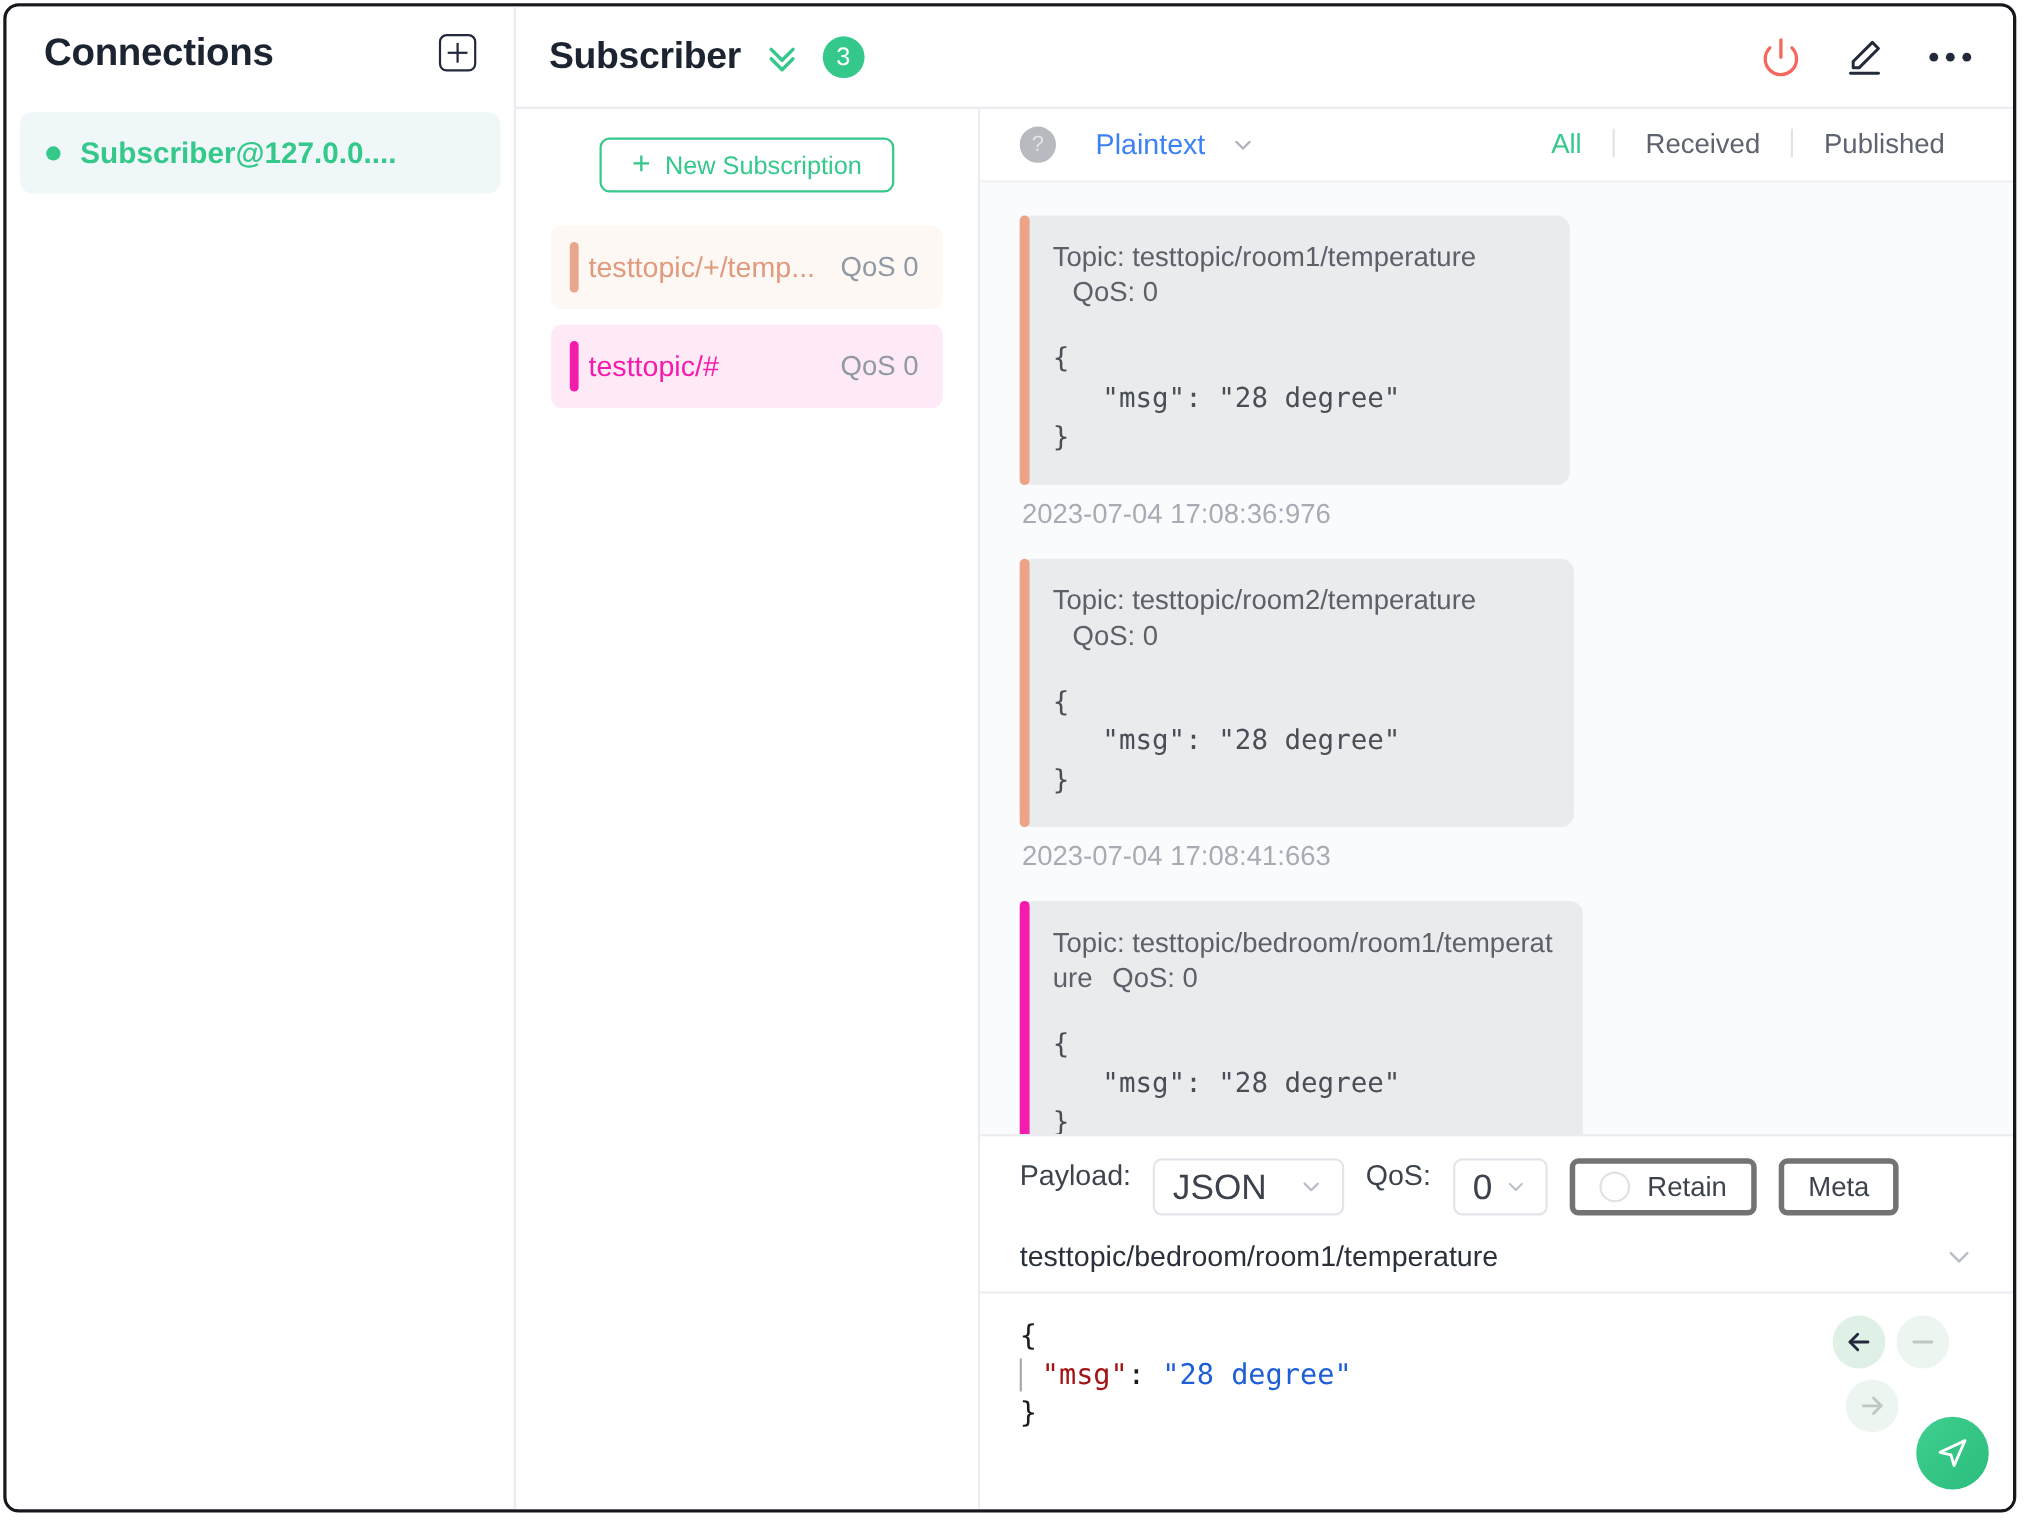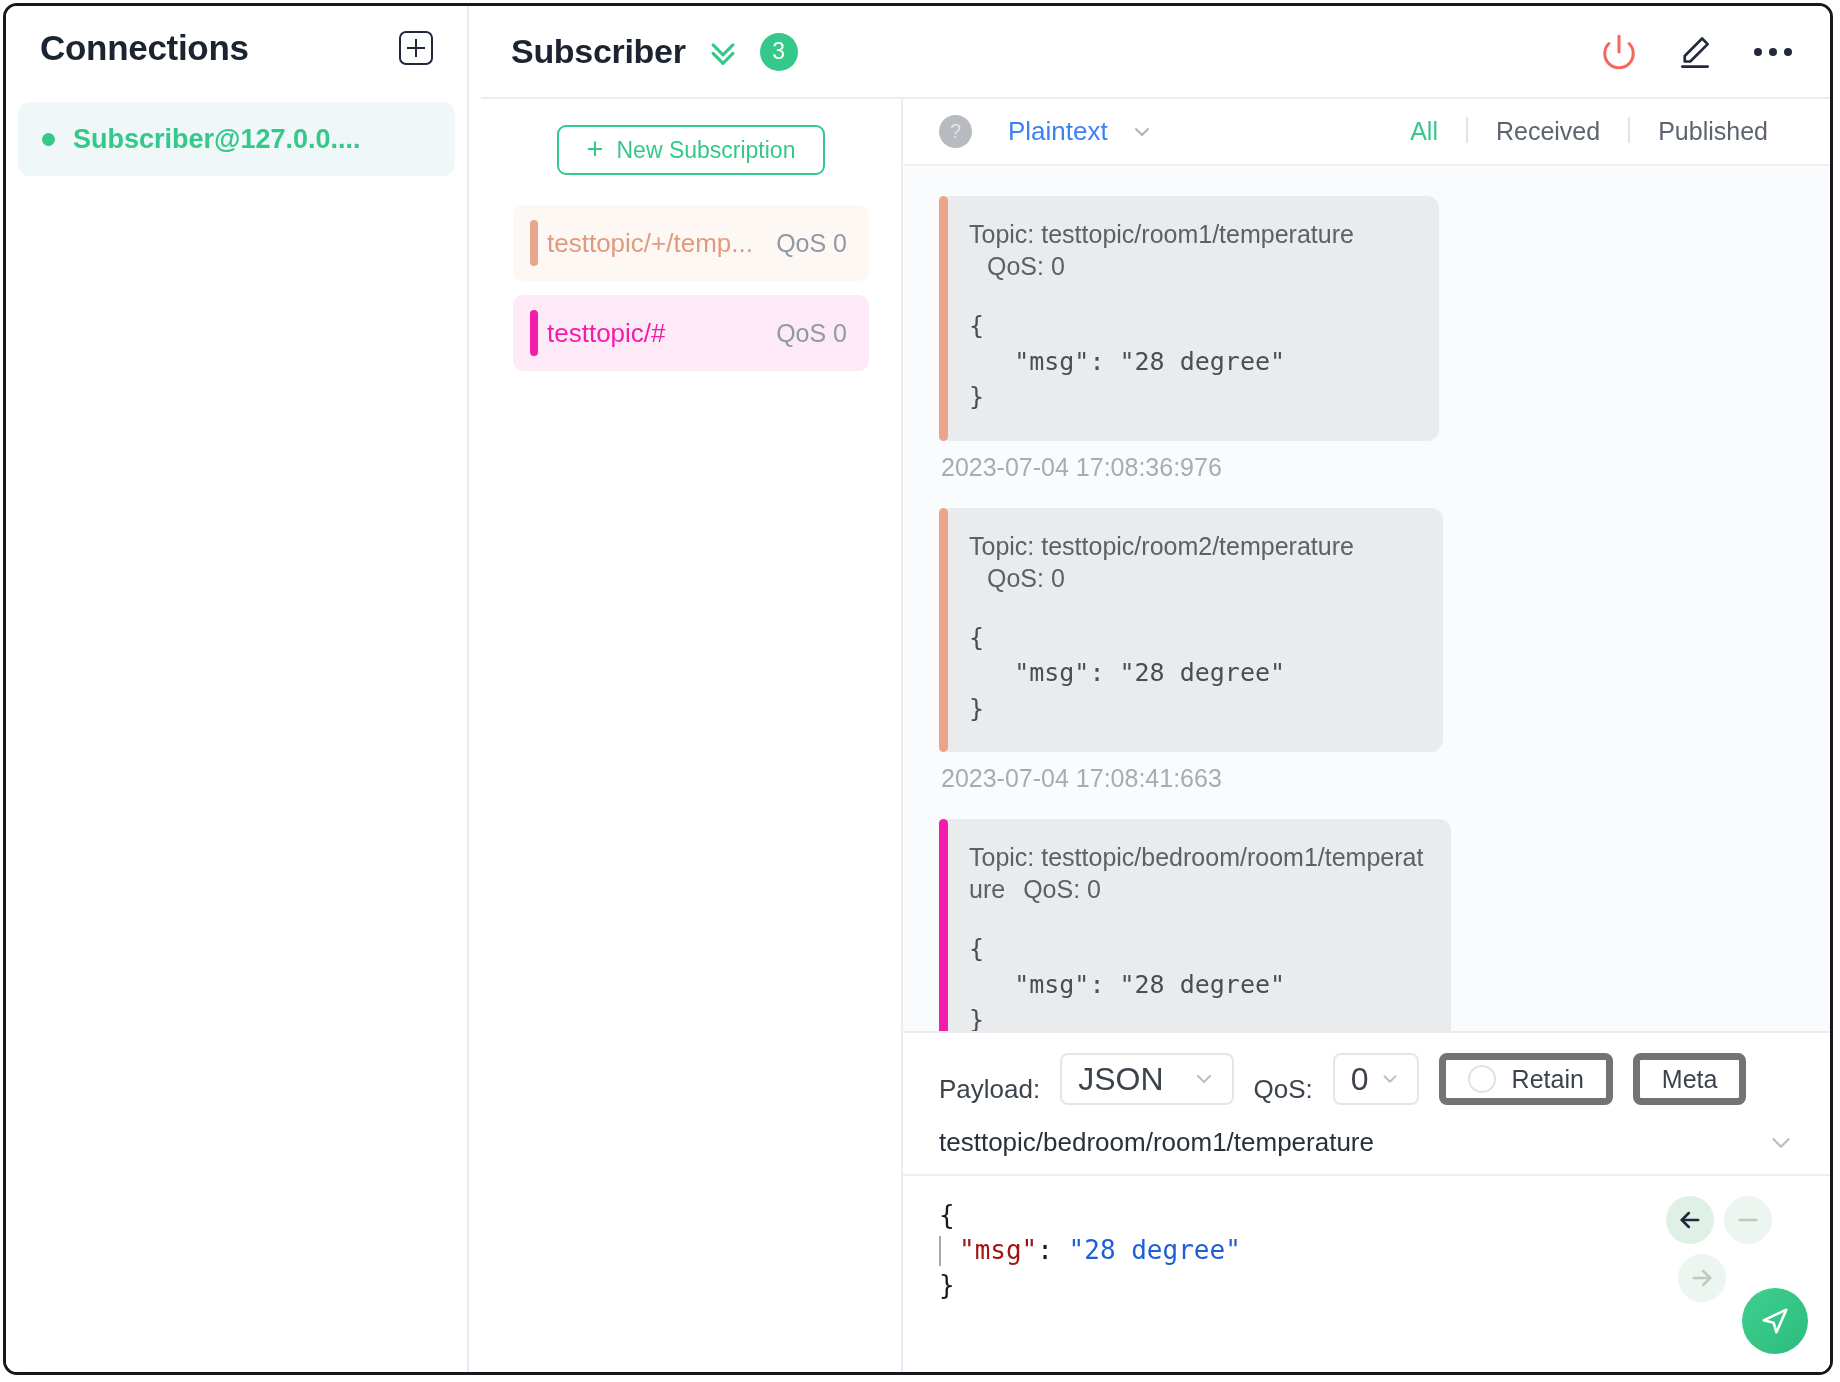--- a/index.html
+++ b/index.html
@@ -96,21 +96,20 @@
     overflow: hidden;
   }
 
   
   #main {
     flex: 1;
     display: flex;
     flex-direction: column;
     min-width: 0;
     background: #ffffff;
-    padding-left: 12px;
   }
 
   
   #main-header {
     height: 93px;
     flex: 0 0 93px;
     border-bottom: 2px solid #ececf0;
     display: flex;
     align-items: center;
     padding: 0 36px 0 30px;
@@ -292,42 +291,42 @@
   }
 
   
   #publish-area {
     border-top: 2px solid #ececf0;
     background: #ffffff;
     flex: 0 0 auto;
   }
   #publish-opts {
     display: flex;
-    align-items: flex-end;
+    align-items: flex-start;
     gap: 20px;
     padding: 20px 34px 14px 36px;
   }
   .opt-label { font-size: 26px; color: #3d434c; }
   .opt-select {
     border: 2px solid #e3e5ea;
     border-radius: 8px;
     height: 52px;
     display: flex;
     align-items: center;
     padding: 0 16px;
     gap: 28px;
     font-size: 32px;
     color: #3d434c;
     cursor: pointer;
     box-sizing: border-box;
   }
   .opt-select.wide { min-width: 152px; justify-content: space-between; }
   .opt-select.narrow { min-width: 84px; justify-content: space-between; gap: 10px; }
   .opt-btn {
-    border: 7px solid #737373;
+    border: 5px solid #737373;
     border-radius: 8px;
     height: 52px;
     display: flex;
     align-items: center;
     padding: 0 22px;
     gap: 16px;
     font-size: 25px;
     color: #3d434c;
     cursor: pointer;
     box-sizing: border-box;

